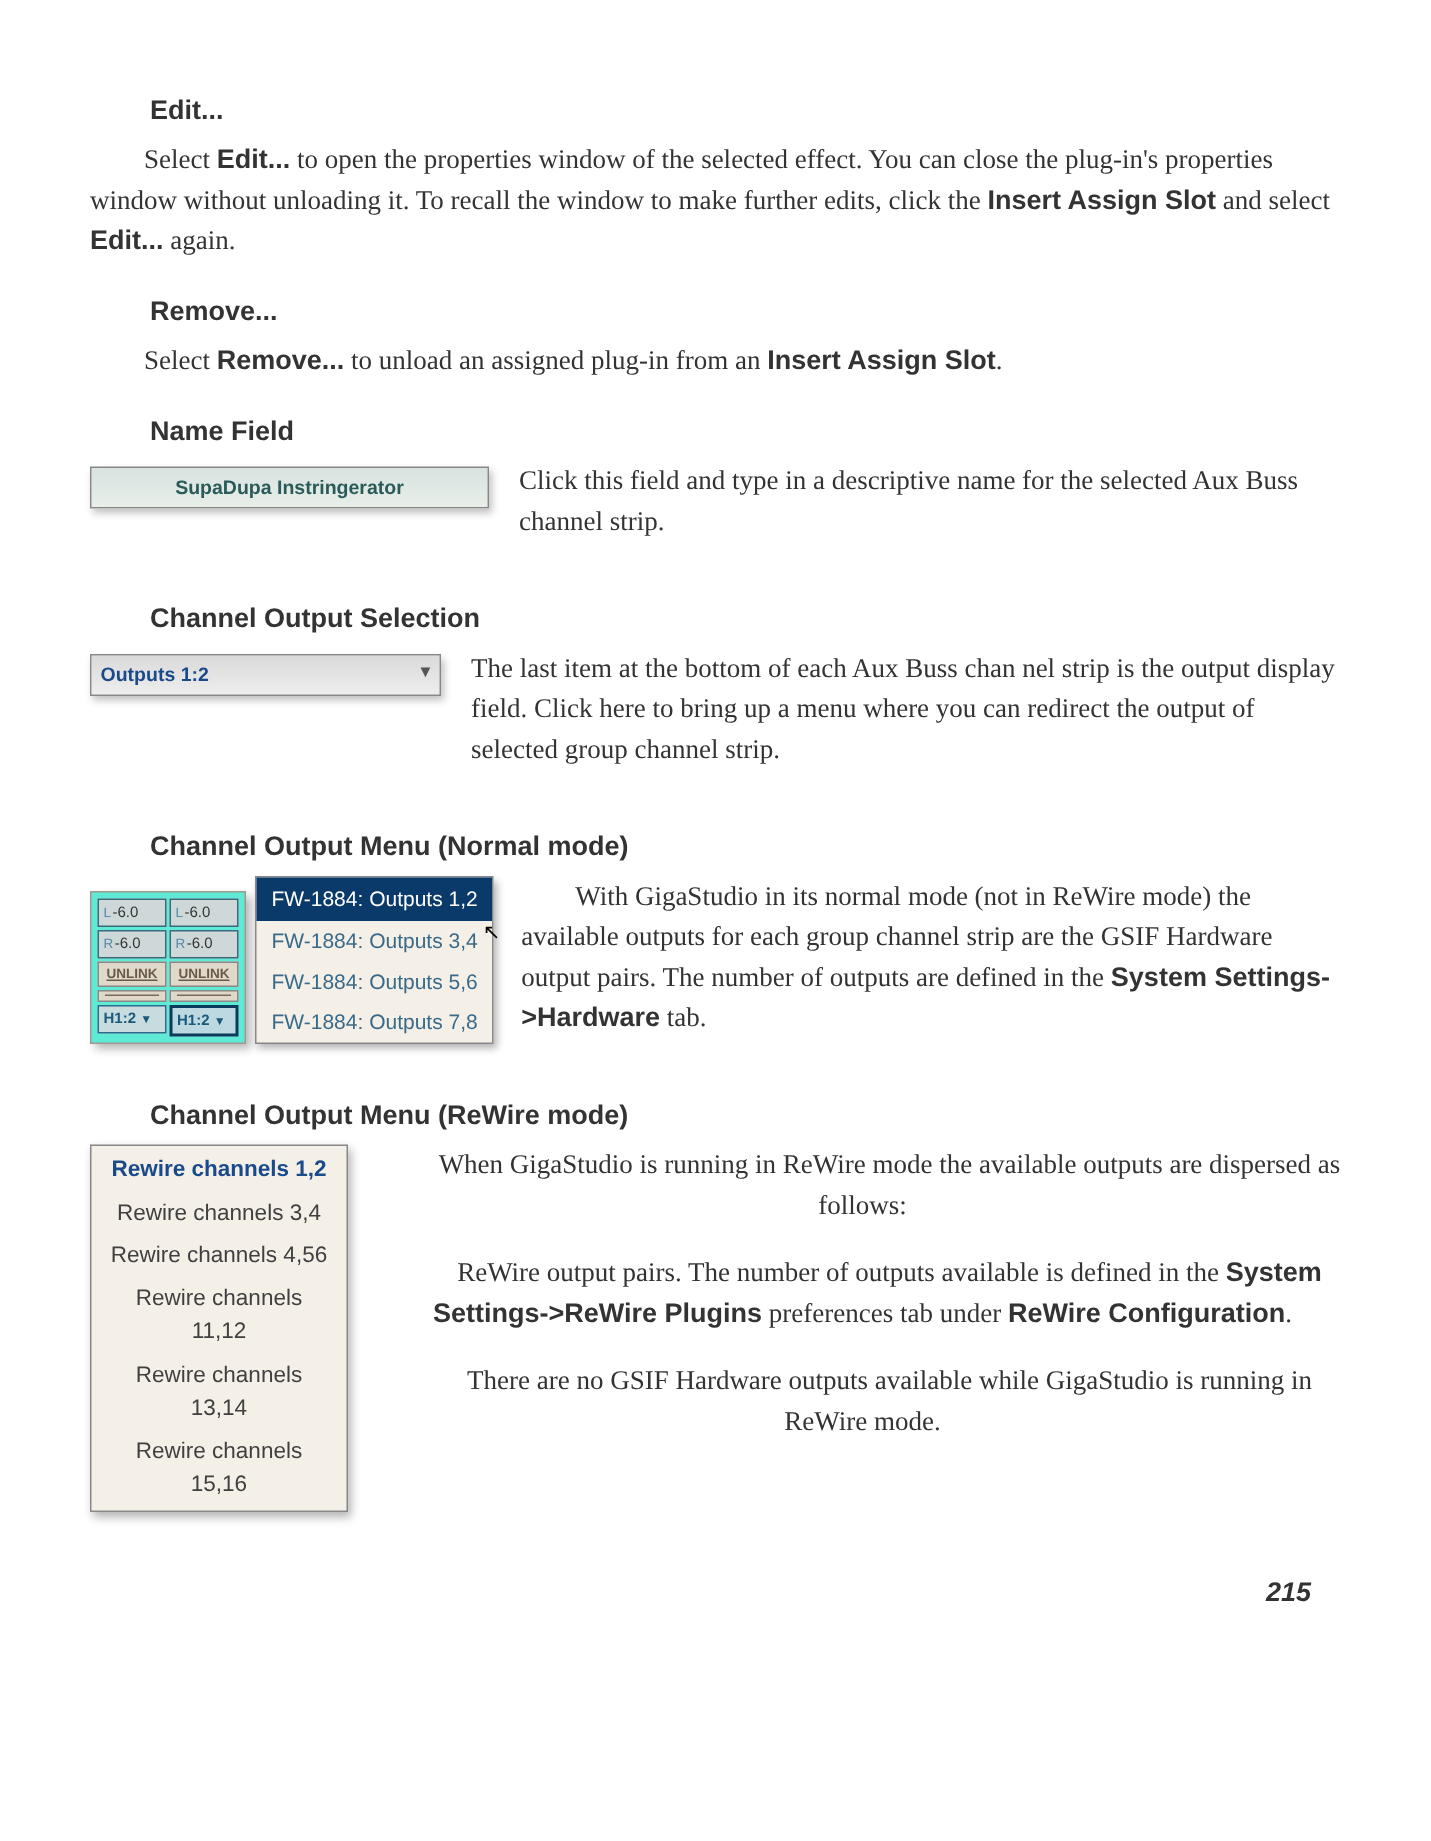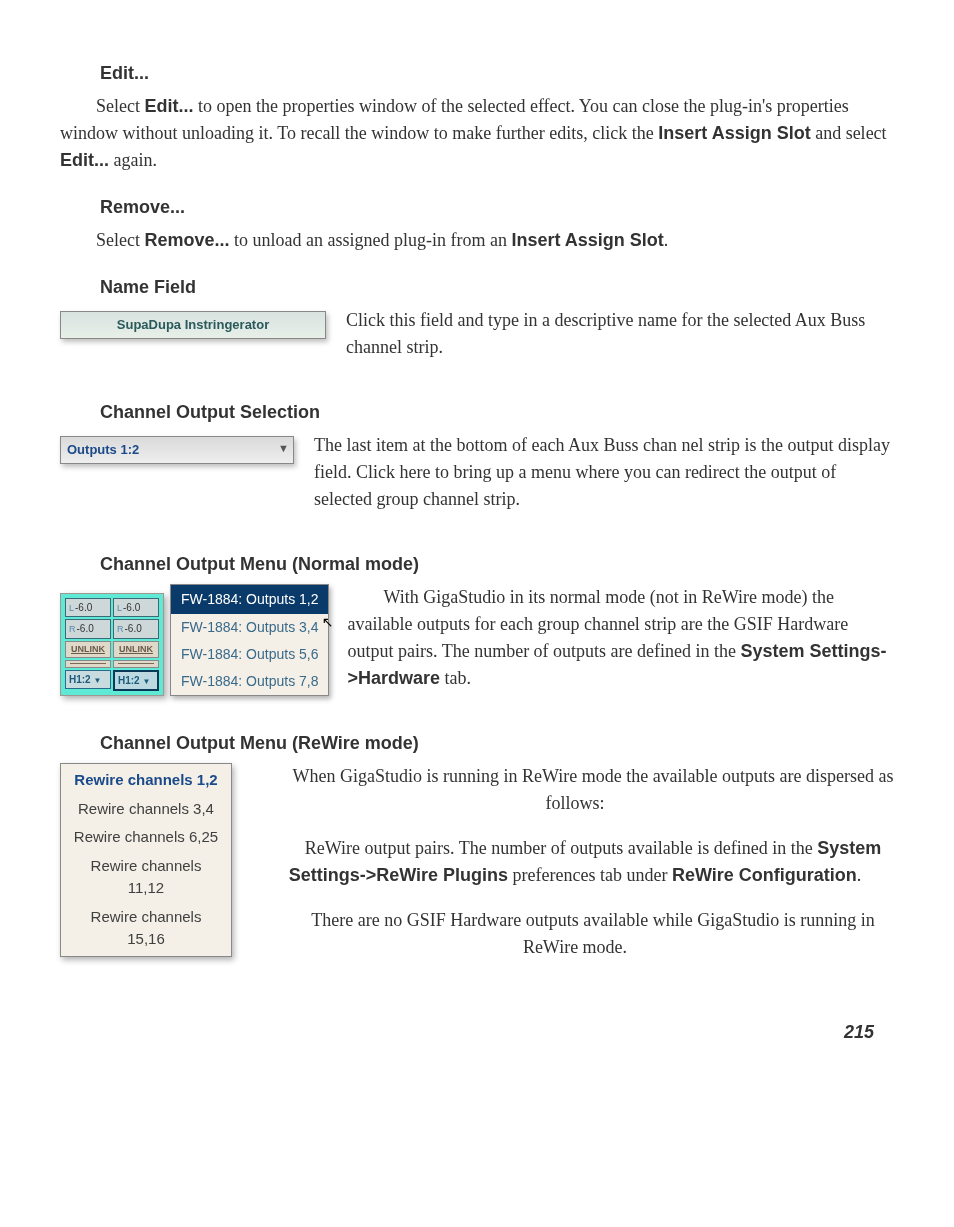--- a/index.html
+++ b/index.html
@@ -223,22 +223,23 @@
       <span>With GigaStudio in its normal mode (not in ReWire mode) the available outputs for each group channel strip are the GSIF Hardware output pairs. The number of outputs are defined in the </span><span class="bold sans">System Settings-&gt;Hardware</span><span> tab.</span>
     </p>
   </div>
 </div>
 
 <div class="heading">Channel Output Menu (ReWire mode)</div>
 <div class="rewire-row">
   <div class="rewire-menu">
     <div class="mi first">Rewire channels 1,2</div>
     <div class="mi">Rewire channels 3,4</div>
-    <div class="mi">Rewire channels 6,25</div>
+    <div class="mi">Rewire channels 4,56</div>
     <div class="mi">Rewire channels 11,12</div>
+    <div class="mi">Rewire channels 13,14</div>
     <div class="mi">Rewire channels 15,16</div>
   </div>
   <div style="flex:1;">
     <p class="para" style="margin-top:0;">When GigaStudio is running in ReWire mode the available outputs are dispersed as follows:</p>
     <p class="para">
       <span>ReWire output pairs. The number of outputs available is defined in the </span><span class="bold sans">System Settings-&gt;ReWire Plugins</span><span> preferences tab under </span><span class="bold sans">ReWire Configuration</span><span>.</span>
     </p>
     <p class="para">There are no GSIF Hardware outputs available while GigaStudio is running in ReWire mode.</p>
   </div>
 </div>

